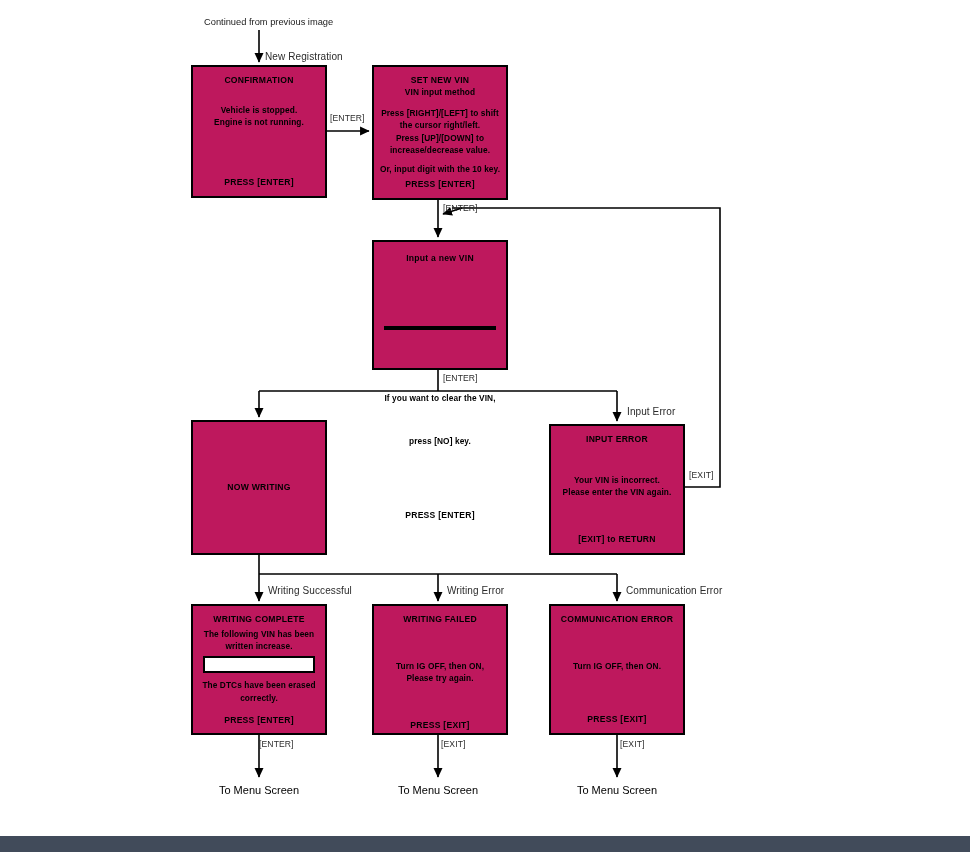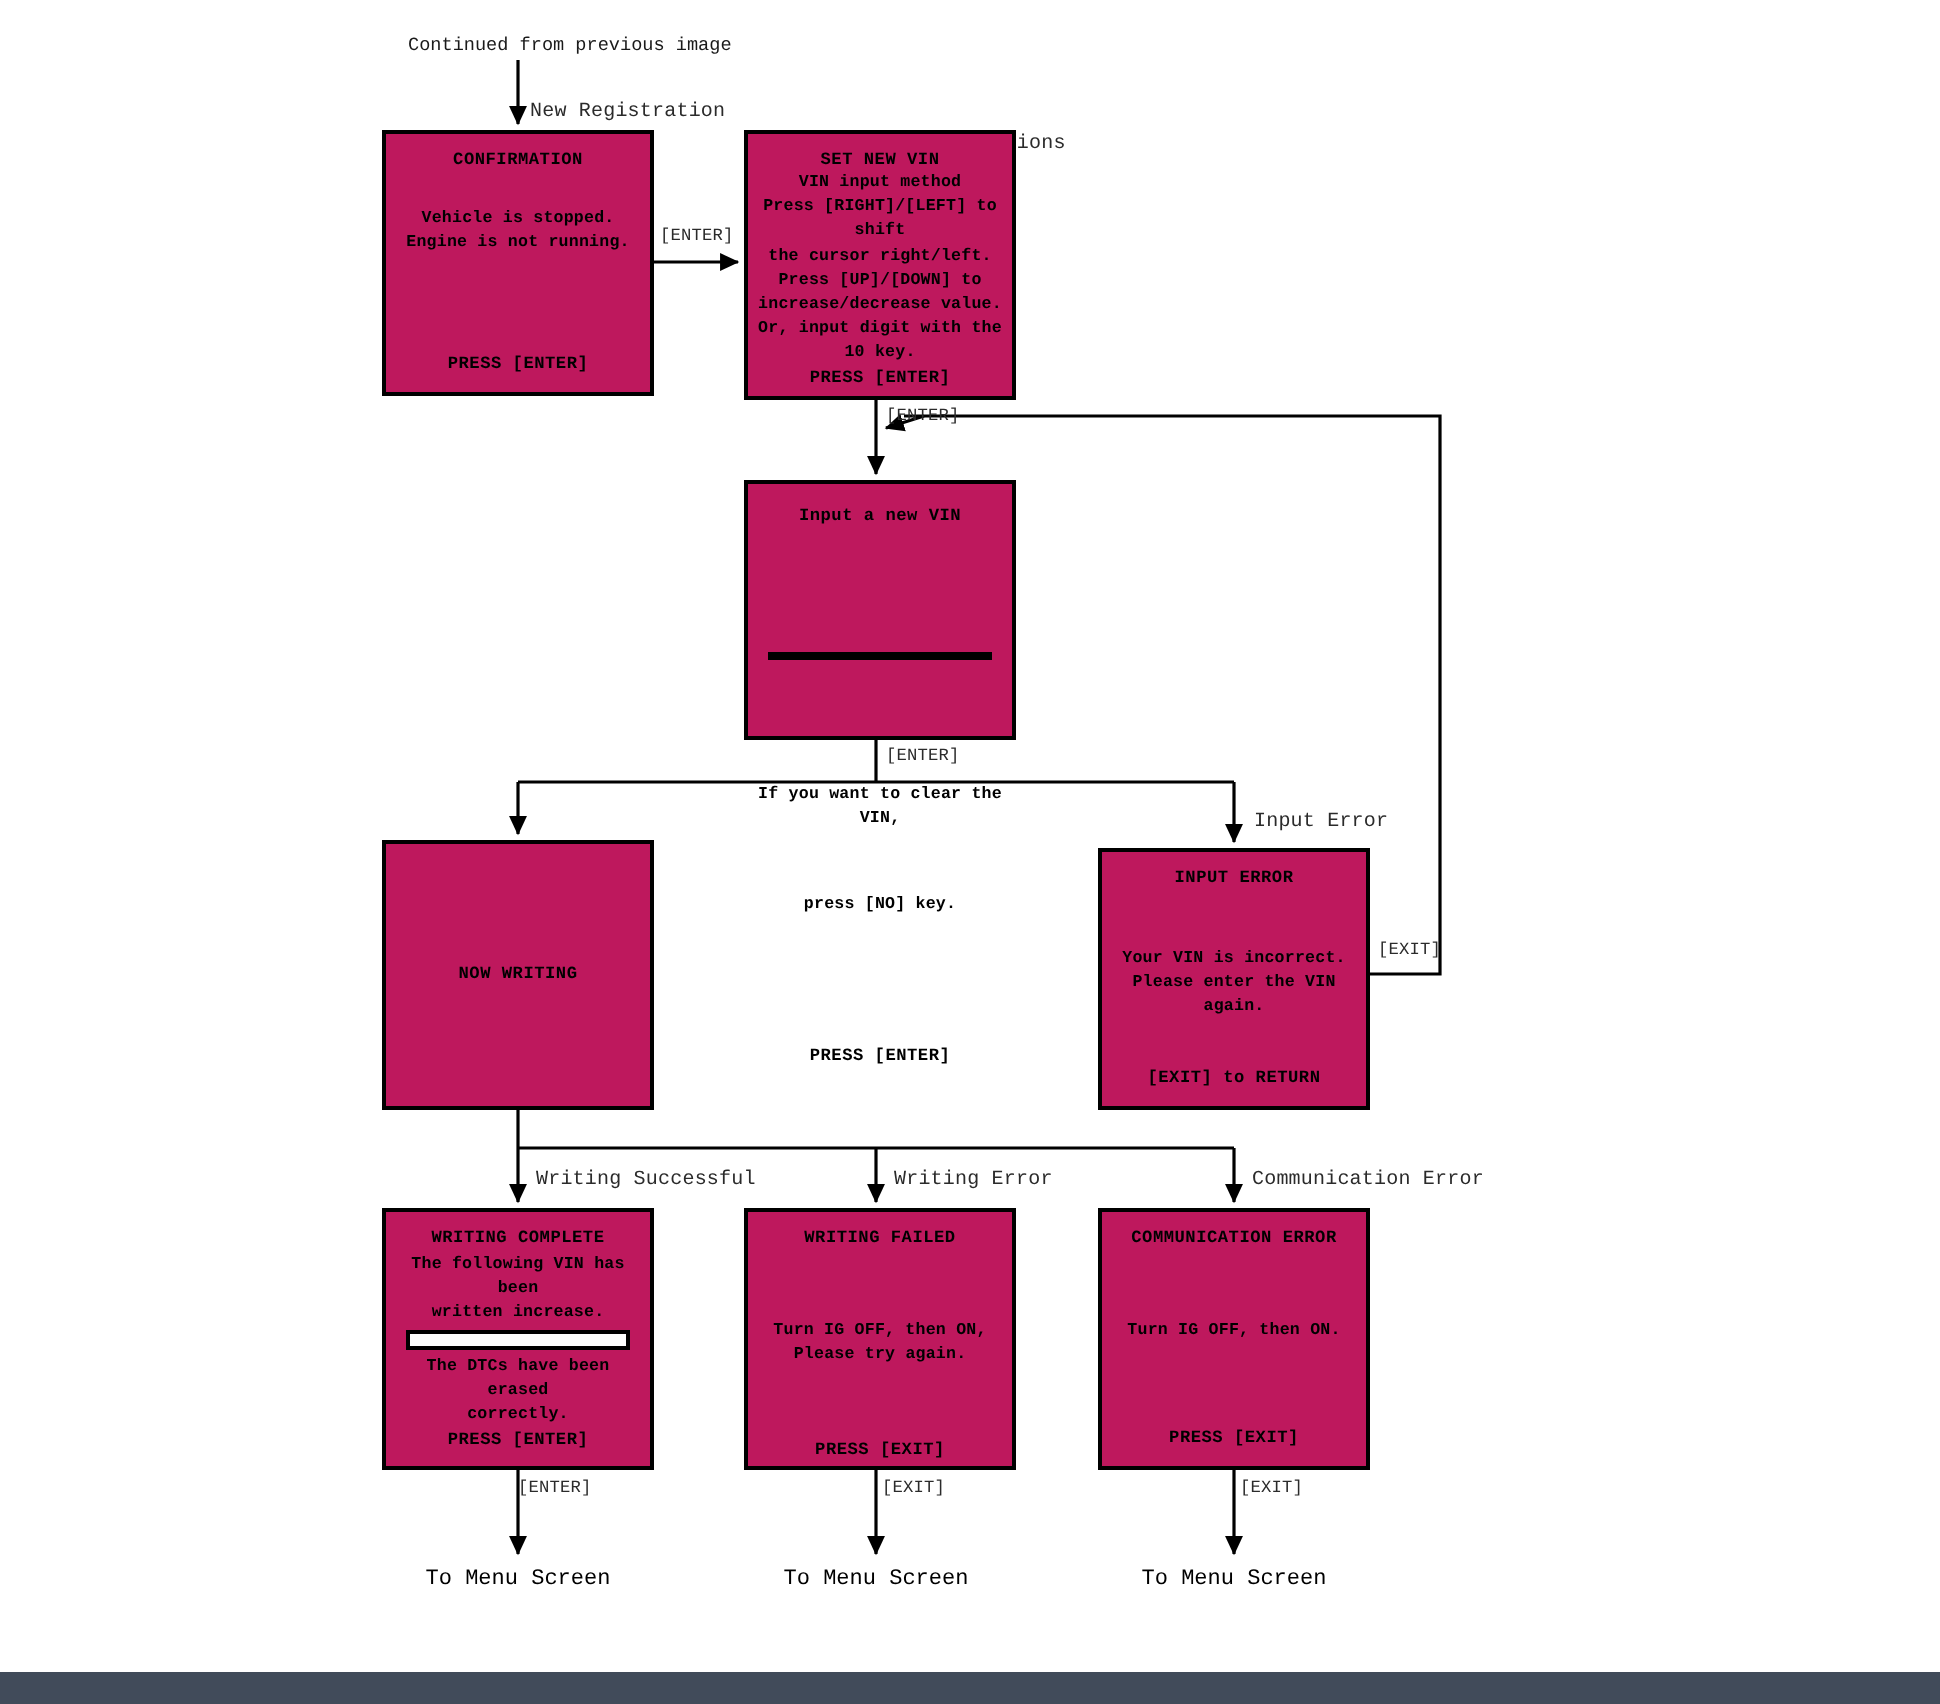--- a/index.html
+++ b/index.html
@@ -9,21 +9,20 @@
   }
   body {
     font-family: "Liberation Sans", sans-serif;
   }
   #page {
     position: relative;
     width: 970px;
     height: 852px;
     background: #ffffff;
     overflow: hidden;
-    font-family: Liberation Mono, monospace;
   }
   #flow-svg {
     position: absolute;
     left: 0;
     top: 0;
     width: 970px;
     height: 852px;
   }
   
   .screen-box {

